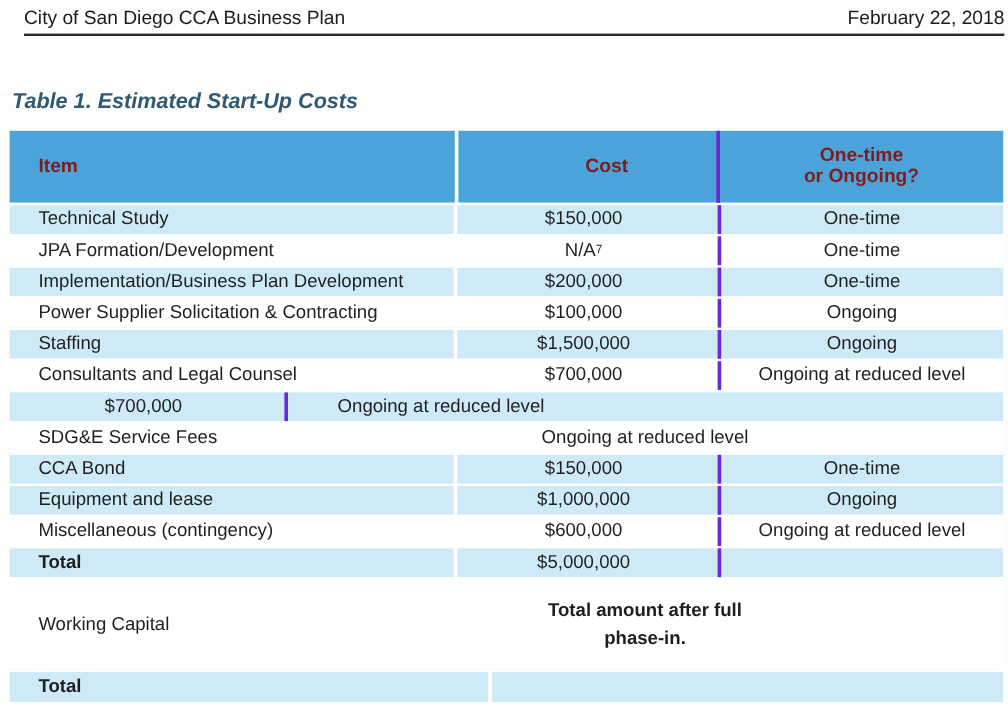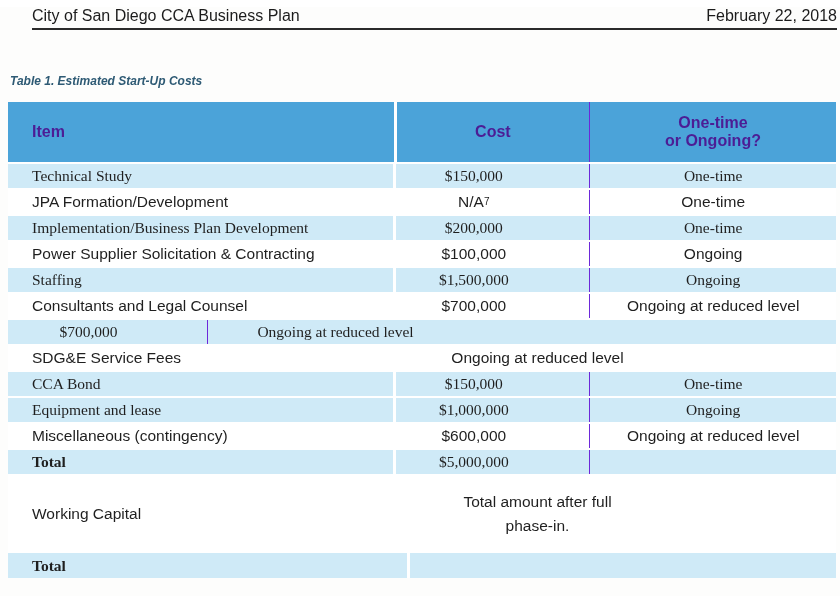--- a/index.html
+++ b/index.html
@@ -16,94 +16,95 @@
     position: relative;
     width: 840px;
     height: 596px;
     background: #fdfdfc;
   }
   
   .running-head {
     display: flex;
     justify-content: space-between;
     align-items: baseline;
-    margin: 7px 3px 0 32px;
+    margin: 7px 3px 0 20px;
     padding-bottom: 3px;
     border-bottom: 2px solid #2b2b2b;
     font-size: 16px;
     color: #1c1c1c;
   }
   
   .caption {
     margin: 44px 0 0 10px;
-    font-size: 12px;
+    font-size: 18px;
     font-weight: 700;
     font-style: italic;
     color: #2e5a74;
   }
   
   .cost-table {
     margin: 14px 4px 0 8px;
     width: 828px;
     font-size: 15.5px;
   }
   .trow {
     display: flex;
     border-top: 2px solid #ffffff;
   }
   .thead {
     background: #4ba3d9;
-    color: #4c1d95;
+    color: #7f1d1d;
     font-weight: 700;
     font-size: 16px;
     height: 60px;
     border-top: none;
   }
   .c-item, .c-cost, .c-timing {
     box-sizing: border-box;
     display: flex;
     align-items: center;
   }
   .c-item {
     width: 402px;
     padding-left: 24px;
     border-right: 3px solid #ffffff;
   }
   .c-cost {
     width: 200px;
     justify-content: center;
     padding-right: 38px;
-    border-right: 1px solid #6d28d9;
+    border-right: 3px solid #6d28d9;
     text-align: center;
+    margin-left: 32px;
   }
   .c-timing {
     width: 255px;
     justify-content: center;
     text-align: center;
   }
   .trow:not(.thead) {
     height: 24px;
     background: #ffffff;
   }
   .shaded {
     background: #cfeaf7 !important;
-    font-family: Liberation Serif, serif;
   }
   .row-tall {
     height: 75px !important;
   }
   .row-last {
     height: 25px !important;
   }
   .bold-item .c-item { font-weight: 700; }
   .bold-cost .c-cost { font-weight: 700; }
   .timing-lines { line-height: 24px; }
   .timing-lines .wrapline {
     width: 185px;
     margin: 0 auto;
+    font-weight: bold;
   }
   sup {
     font-size: 10px;
     line-height: 0;
     vertical-align: super;
   }
 </style>
 </head>
 <body>
 

